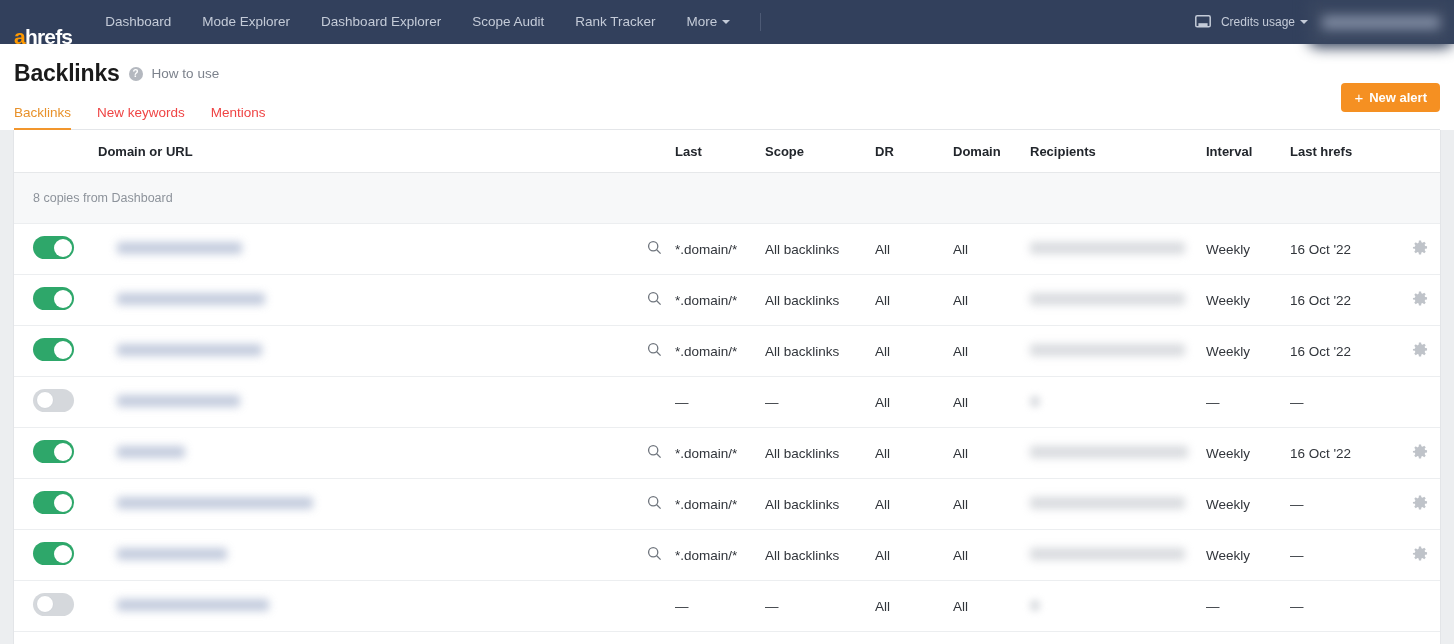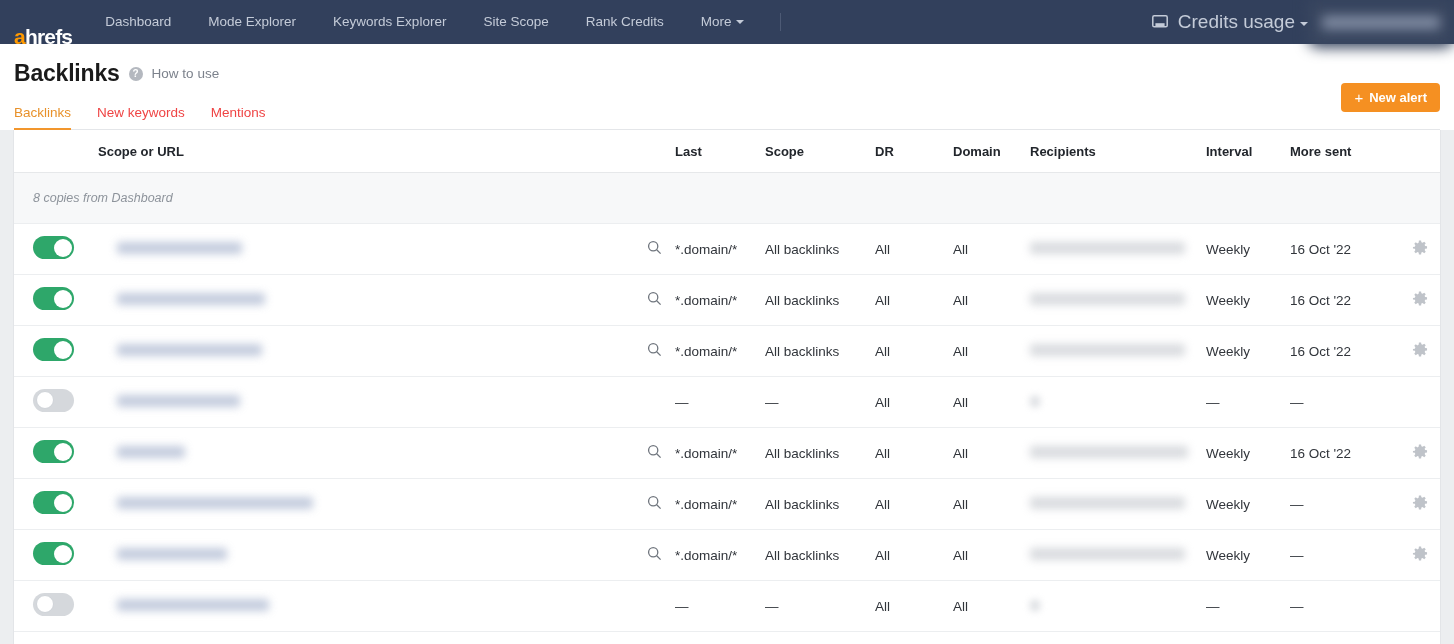--- a/index.html
+++ b/index.html
@@ -25,21 +25,21 @@
     font-size: 21px;
     font-weight: bold;
     color: #ffffff;
     letter-spacing: -0.8px;
     margin-right: 22px;
     line-height: 1;
     user-select: none;
     margin-top: 28px;
   }
   .logo .a { color: #f90; }
-  .nav-links { display: flex; align-items: center; gap: 15px; }
+  .nav-links { display: flex; align-items: center; gap: 9px; }
   .nav-link {
     color: #c4cbd8;
     font-size: 13.5px;
     padding: 0 11px;
     line-height: 44px;
     white-space: nowrap;
     cursor: pointer;
   }
   .nav-sep {
     width: 1px; height: 18px; background: #4d5a75; margin: 0 10px;
@@ -55,21 +55,21 @@
   }
   .ext-icon { display: inline-block; margin-left: 5px; vertical-align: -1px; }
   .nav-right {
     margin-left: auto;
     display: flex;
     align-items: center;
     position: relative;
   }
   .monitor-icon { margin-right: 10px; display: flex; align-items: center; }
   .credits {
-    color: #c4cbd8; font-size: 19px; cursor: pointer; white-space: nowrap;
+    color: #c4cbd8; font-size: 12px; cursor: pointer; white-space: nowrap;
   }
   .account-blur {
     margin-left: 14px;
     width: 118px; height: 13px;
     border-radius: 3px;
     background: #9aa5bb;
     filter: blur(6px);
     opacity: .75;
   }
   .account-panel {
@@ -171,21 +171,20 @@
   .c-interval { width: 84px; }
   .c-lastsent { width: 110px; }
   .c-gear { width: 40px; }
 
   .subrow td {
     background: #f7f8f9;
     font-size: 12.5px;
     color: #8d939b;
     padding: 9px 0 9px 0;
     border-bottom: 1px solid #eceef0;
-    font-style: italic;
   }
   tbody td {
     border-bottom: 1px solid #eceef0;
     font-size: 13.5px;
     color: #31353b;
     height: 51px;
     vertical-align: middle;
     white-space: nowrap;
   }
   td.pl { padding-left: 19px; }
@@ -231,23 +230,23 @@
 <body>
 
 <div class="topnav">
   <div class="account-panel"></div>
 
   <div class="logo"><span class="a">a</span><span>hrefs</span></div>
 
   <div class="nav-links">
     <div class="nav-link"><span>Dashboard</span></div>
     <div class="nav-link"><span>Mode Explorer</span></div>
-    <div class="nav-link"><span>Keywords Explorer</span></div>
-    <div class="nav-link"><span>Site Scope</span></div>
-    <div class="nav-link"><span>Rank Credits</span></div>
+    <div class="nav-link"><span>Dashboard Explorer</span></div>
+    <div class="nav-link"><span>Scope Audit</span></div>
+    <div class="nav-link"><span>Rank Tracker</span></div>
     <div class="nav-link"><span>More</span><span class="caret"></span></div>
     <div class="nav-sep"></div>
   </div>
 
   <div class="nav-right">
     <span class="monitor-icon">
       <svg width="16" height="14" viewBox="0 0 16 14">
           <rect x="0.8" y="0.8" width="14.4" height="11" rx="1.4" fill="none" stroke="#c4cbd8" stroke-width="1.5"></rect>
           <rect x="3.4" y="8.2" width="9.2" height="3.6" fill="#c4cbd8"></rect>
         </svg>
@@ -288,29 +287,29 @@
           <col class="c-dr">
           <col class="c-traffic">
           <col class="c-recip">
         <col class="c-interval">
           <col class="c-lastsent">
           <col class="c-gear">
       </colgroup>
       <thead>
         <tr>
           <th></th>
-          <th class="pl">Scope or URL</th>
+          <th class="pl">Domain or URL</th>
           <th></th>
           <th>Last</th>
           <th>Scope</th>
           <th>DR</th>
           <th>Domain</th>
           <th>Recipients</th>
           <th>Interval</th>
-          <th>More sent</th>
+          <th>Last hrefs</th>
           <th></th>
         </tr>
       </thead>
       <tbody>
         <tr class="subrow">
           <td colspan="11" class="pl">8 copies from Dashboard</td>
         </tr>
       </tbody>
       <tbody id="rows-body">
           <tr>

